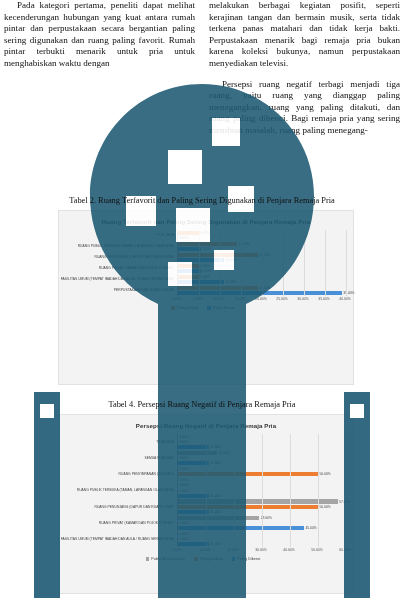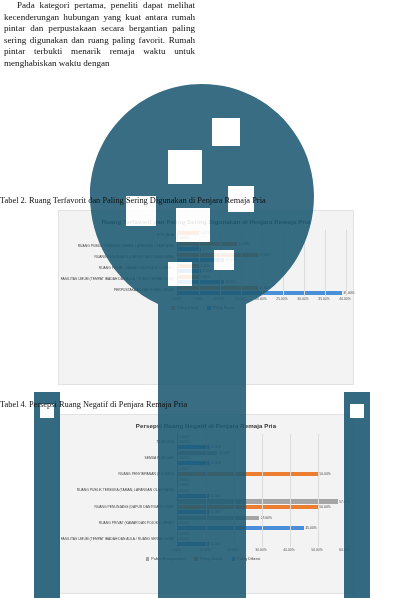--- a/index.html
+++ b/index.html
@@ -24,21 +24,21 @@
   .col p{
     margin:0 0 9px 0;
     font-size:9.1px;line-height:11.6px;
     text-align:justify;text-justify:inter-word;
     color:#111;
     hyphens:auto;
   }
   .col p.indent{text-indent:13px;}
   
   .caption{
-    position:absolute;left:0;width:404px;text-align:left;
+    position:absolute;left:0;width:404px;text-align:center;
     font-size:8.4px;color:#111;z-index:6;
     font-family:"Liberation Serif", serif;
   }
   #cap1{top:196px;}
   #cap2{top:400px;}
   
   .chart-box{
     position:absolute;left:58px;width:296px;
     background:#f3f3f3;
     border:1px solid #e2e2e2;
@@ -100,23 +100,25 @@
   .lgl{
     font-family:"Liberation Sans",sans-serif;
     font-size:3.6px;color:#3f3f3f;white-space:nowrap;
   }
 </style>
 </head>
 <body>
 
 <div class="text-area">
   <div class="col">
-    <p class="indent">Pada kategori pertama, peneliti dapat melihat kecenderungan hubungan yang kuat antara rumah pintar dan perpustakaan secara bergantian paling sering digunakan dan ruang paling favorit. Rumah pintar terbukti menarik remaja waktu untuk menghabiskan waktu dengan</p>
+    <p class="indent">Pada kategori pertama, peneliti dapat melihat kecenderungan hubungan yang kuat antara rumah pintar dan perpustakaan secara bergantian paling sering digunakan dan ruang paling favorit. Rumah pintar terbukti menarik untuk pria untuk menghabiskan waktu dengan</p>
   </div>
   <div class="col">
+    <p>melakukan berbagai kegiatan posifit, seperti kerajinan tangan dan bermain musik, serta tidak terkena panas matahari dan tidak kerja bakti. Perpustakaan menarik bagi remaja pria bukan karena koleksi bukunya, namun perpustakaan menyediakan televisi.</p>
+    <p class="indent">Persepsi ruang negatif terbagi menjadi tiga ruang, yaitu ruang yang dianggap paling menegangkan, ruang yang paling ditakuti, dan ruang paling dibenci. Bagi remaja pria yang sering membuat masalah, ruang paling menegang-</p>
   </div>
 </div>
 
 <div class="caption" id="cap1">Tabel 2. Ruang Terfavorit dan Paling Sering Digunakan di Penjara Remaja Pria</div>
 <div class="caption" id="cap2">Tabel 4. Persepsi Ruang Negatif di Penjara Remaja Pria</div>
 
 <div class="chart-box" id="chart1">
   <div class="chart-title">Ruang Terfavorit dan Paling Sering Digunakan di Penjara Remaja Pria</div>
   <div class="plot">
     <div class="rows">

